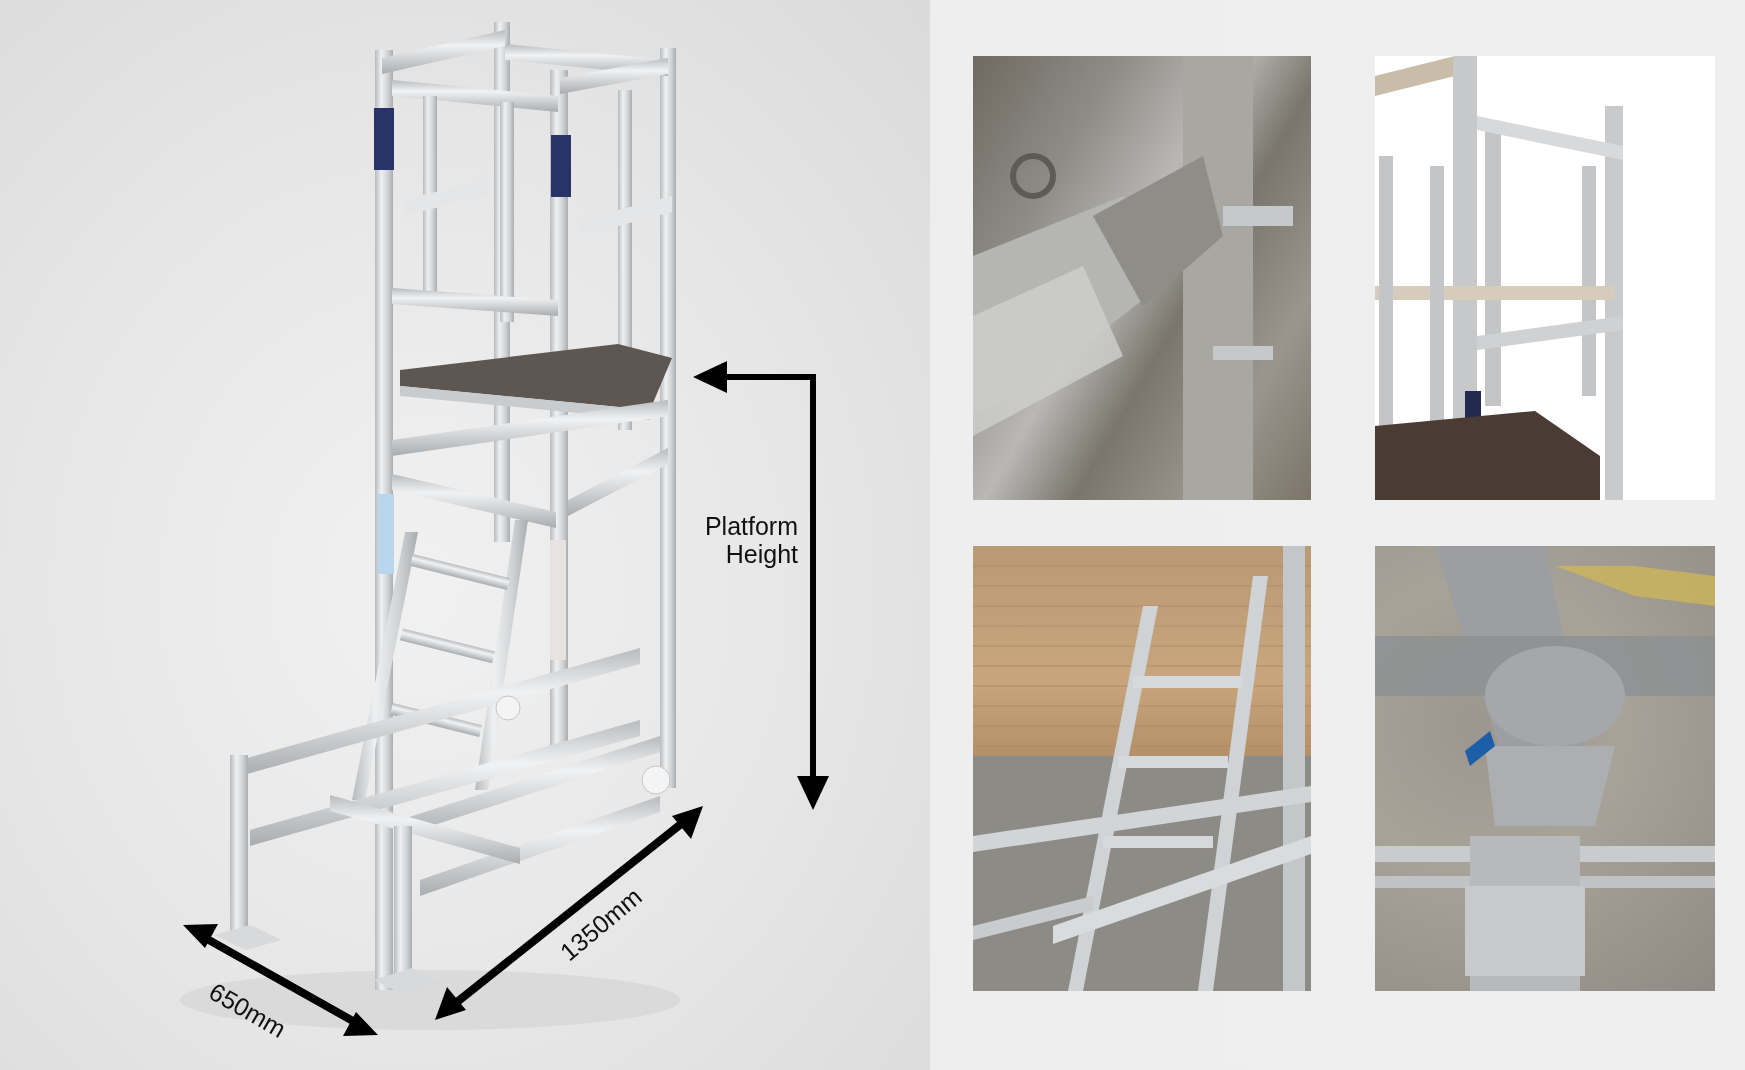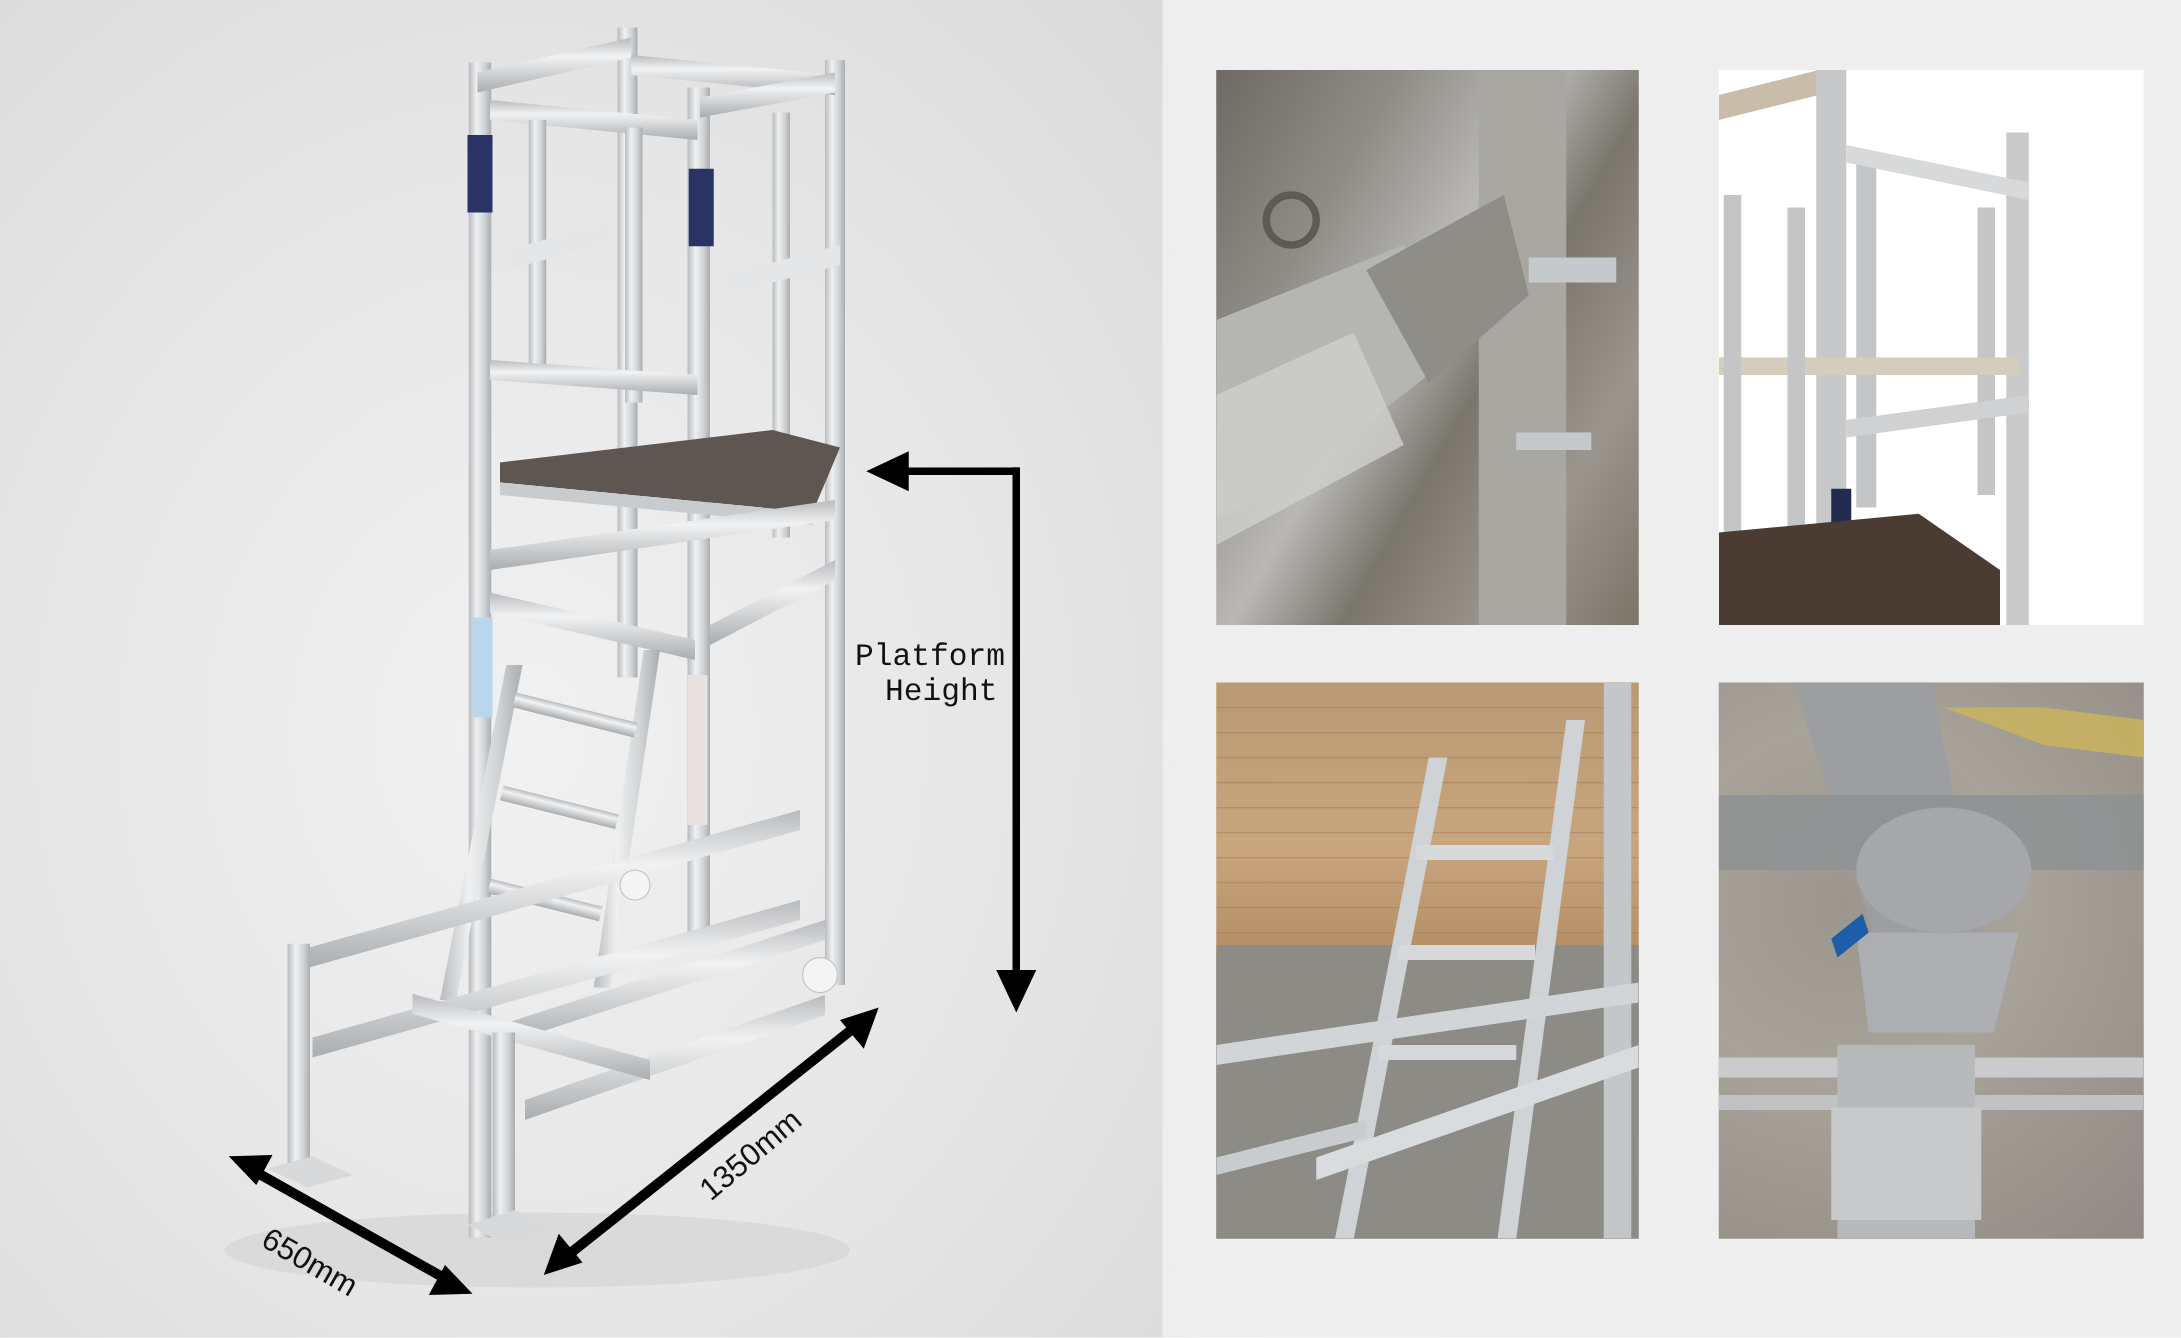--- a/index.html
+++ b/index.html
@@ -3,21 +3,21 @@
 <meta charset="utf-8">
 <style>
   html,body{margin:0;padding:0;}
   body{width:1745px;height:1070px;overflow:hidden;position:relative;
        background:linear-gradient(90deg,#dcdcdc 0%,#e8e8e8 30%,#eeeeee 55%,#efefef 100%);
        font-family:"Liberation Sans",sans-serif;}
   .left-panel{position:absolute;left:0;top:0;width:930px;height:1070px;
        background:radial-gradient(ellipse at 45% 55%,#f1f1f1 0%,#e6e6e6 55%,#dadada 100%);}
   .tower{position:absolute;left:0;top:0;width:930px;height:1070px;}
   .label{position:absolute;color:#111;font-size:25px;line-height:28px;white-space:nowrap;}
-  .ph{left:684px;top:512px;text-align:right;width:114px;font-family:Liberation Mono, monospace;}
+  .ph{left:684px;top:512px;text-align:right;width:114px;}
   .ph span{display:block;}
   .dim650{left:206px;top:996px;transform:rotate(30deg);transform-origin:center;font-size:25px;}
   .dim1350{left:552px;top:910px;transform:rotate(-40deg);transform-origin:center;font-size:25px;}
   .photo{position:absolute;overflow:hidden;}
   .p1{left:973px;top:56px;width:338px;height:444px;
       background:linear-gradient(120deg,#6e6a62 0%,#8f8c86 25%,#b9b8b5 45%,#7a766d 60%,#9a968e 80%,#7c7468 100%);}
   .p2{left:1375px;top:56px;width:340px;height:444px;background:#ffffff;}
   .p3{left:973px;top:546px;width:338px;height:445px;
       background:linear-gradient(180deg,#b99a74 0%,#c8a57d 30%,#b48f66 48%,#8a8781 52%,#9a9790 100%);}
   .p4{left:1375px;top:546px;width:340px;height:445px;

